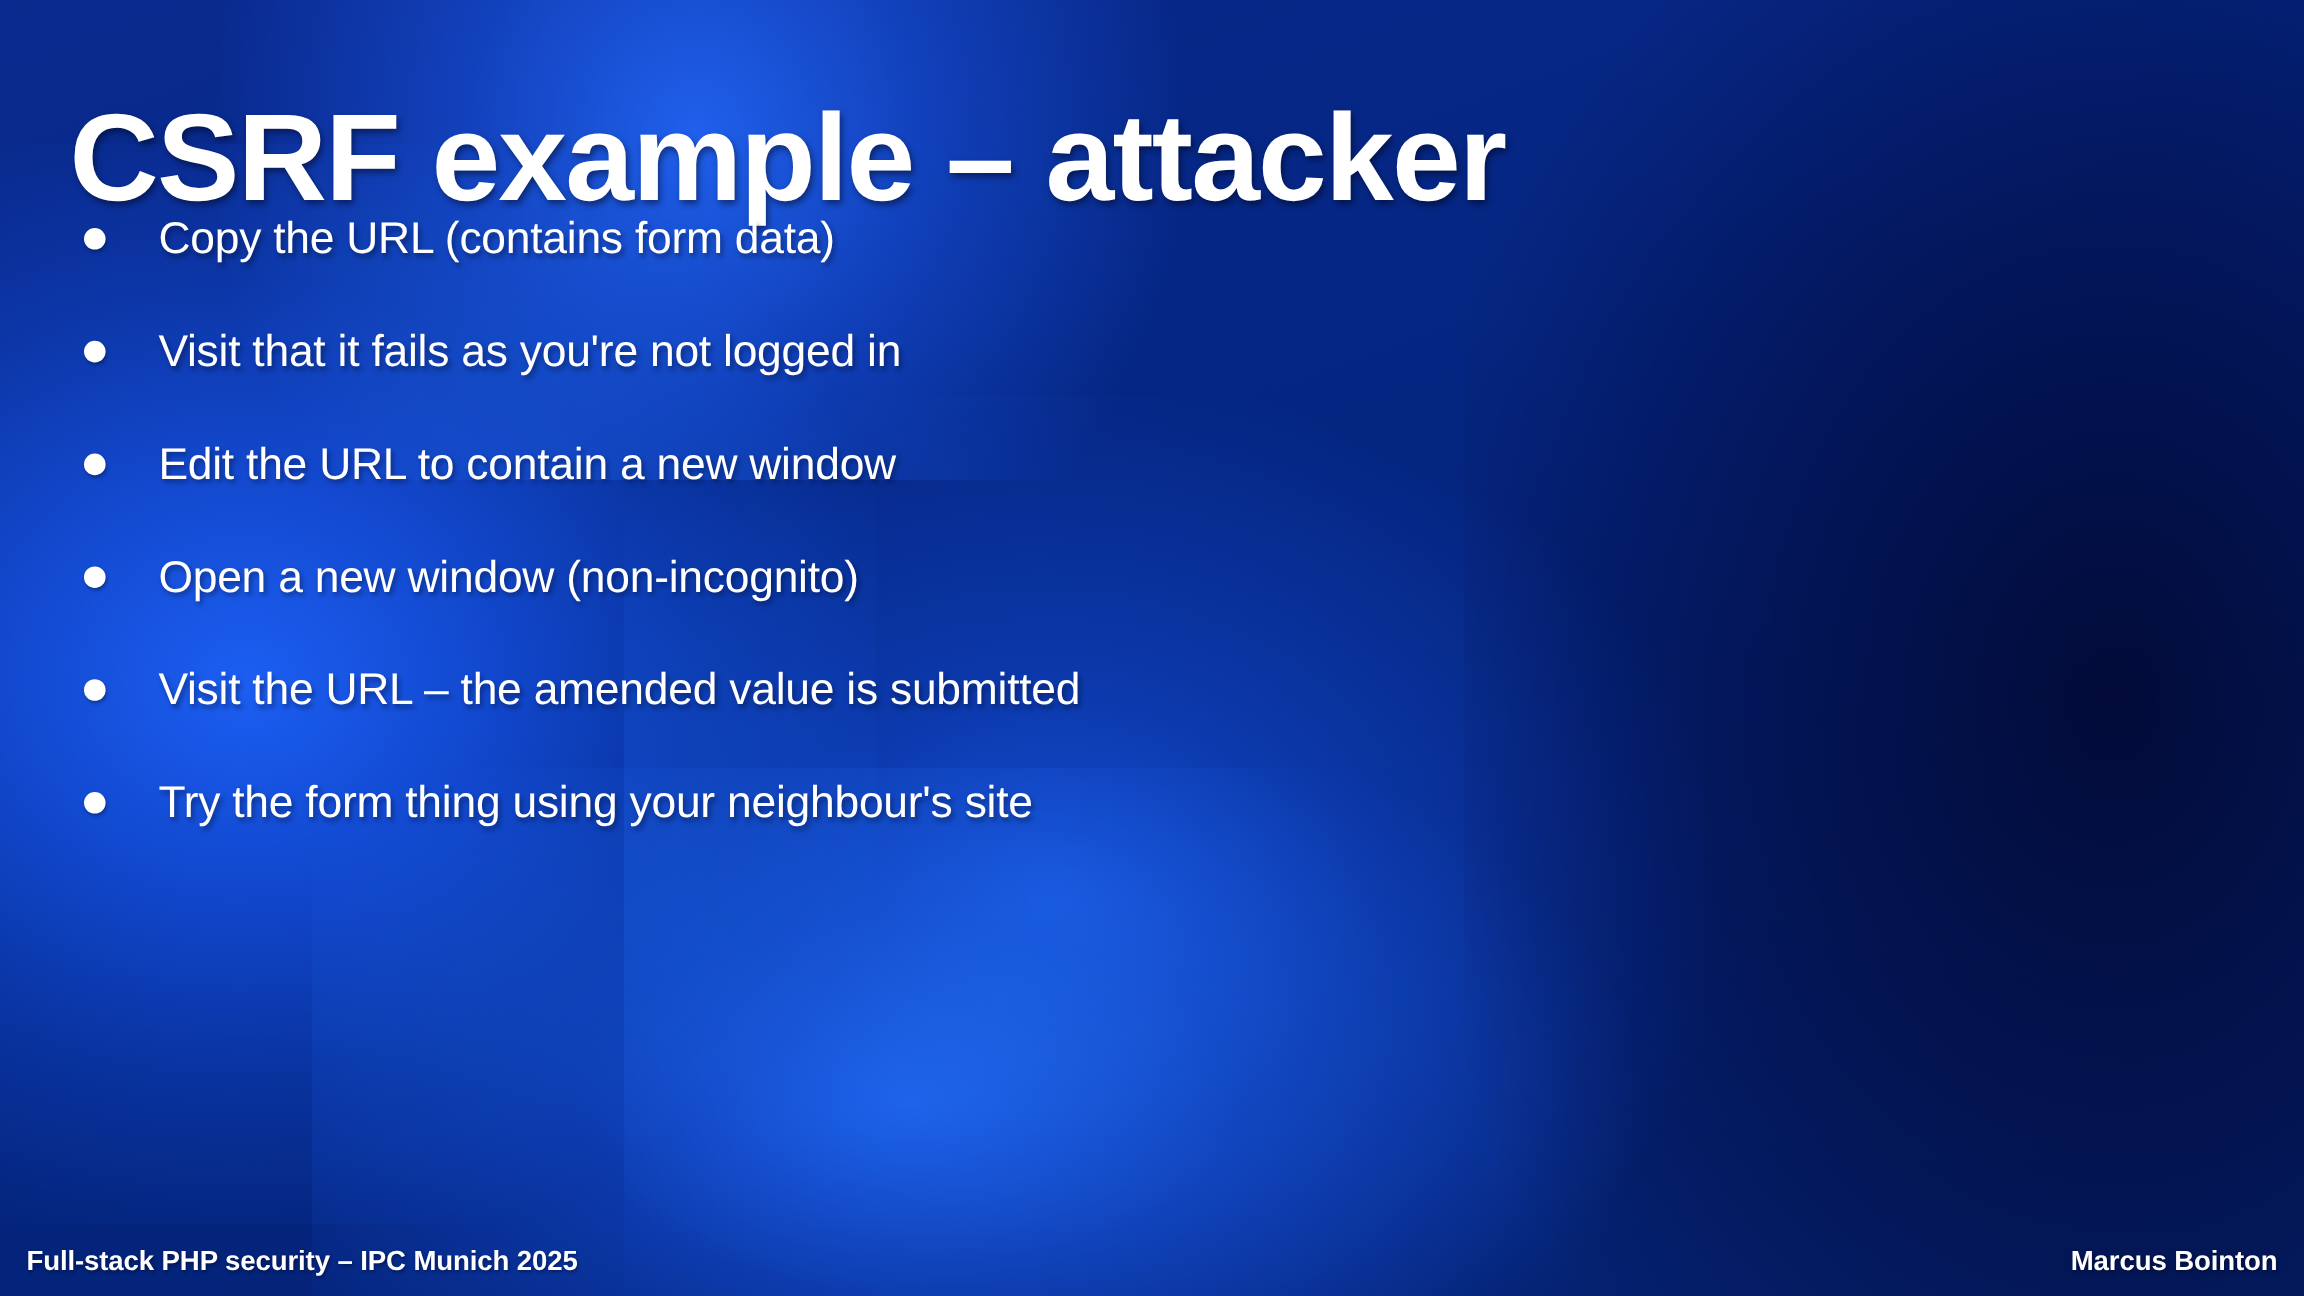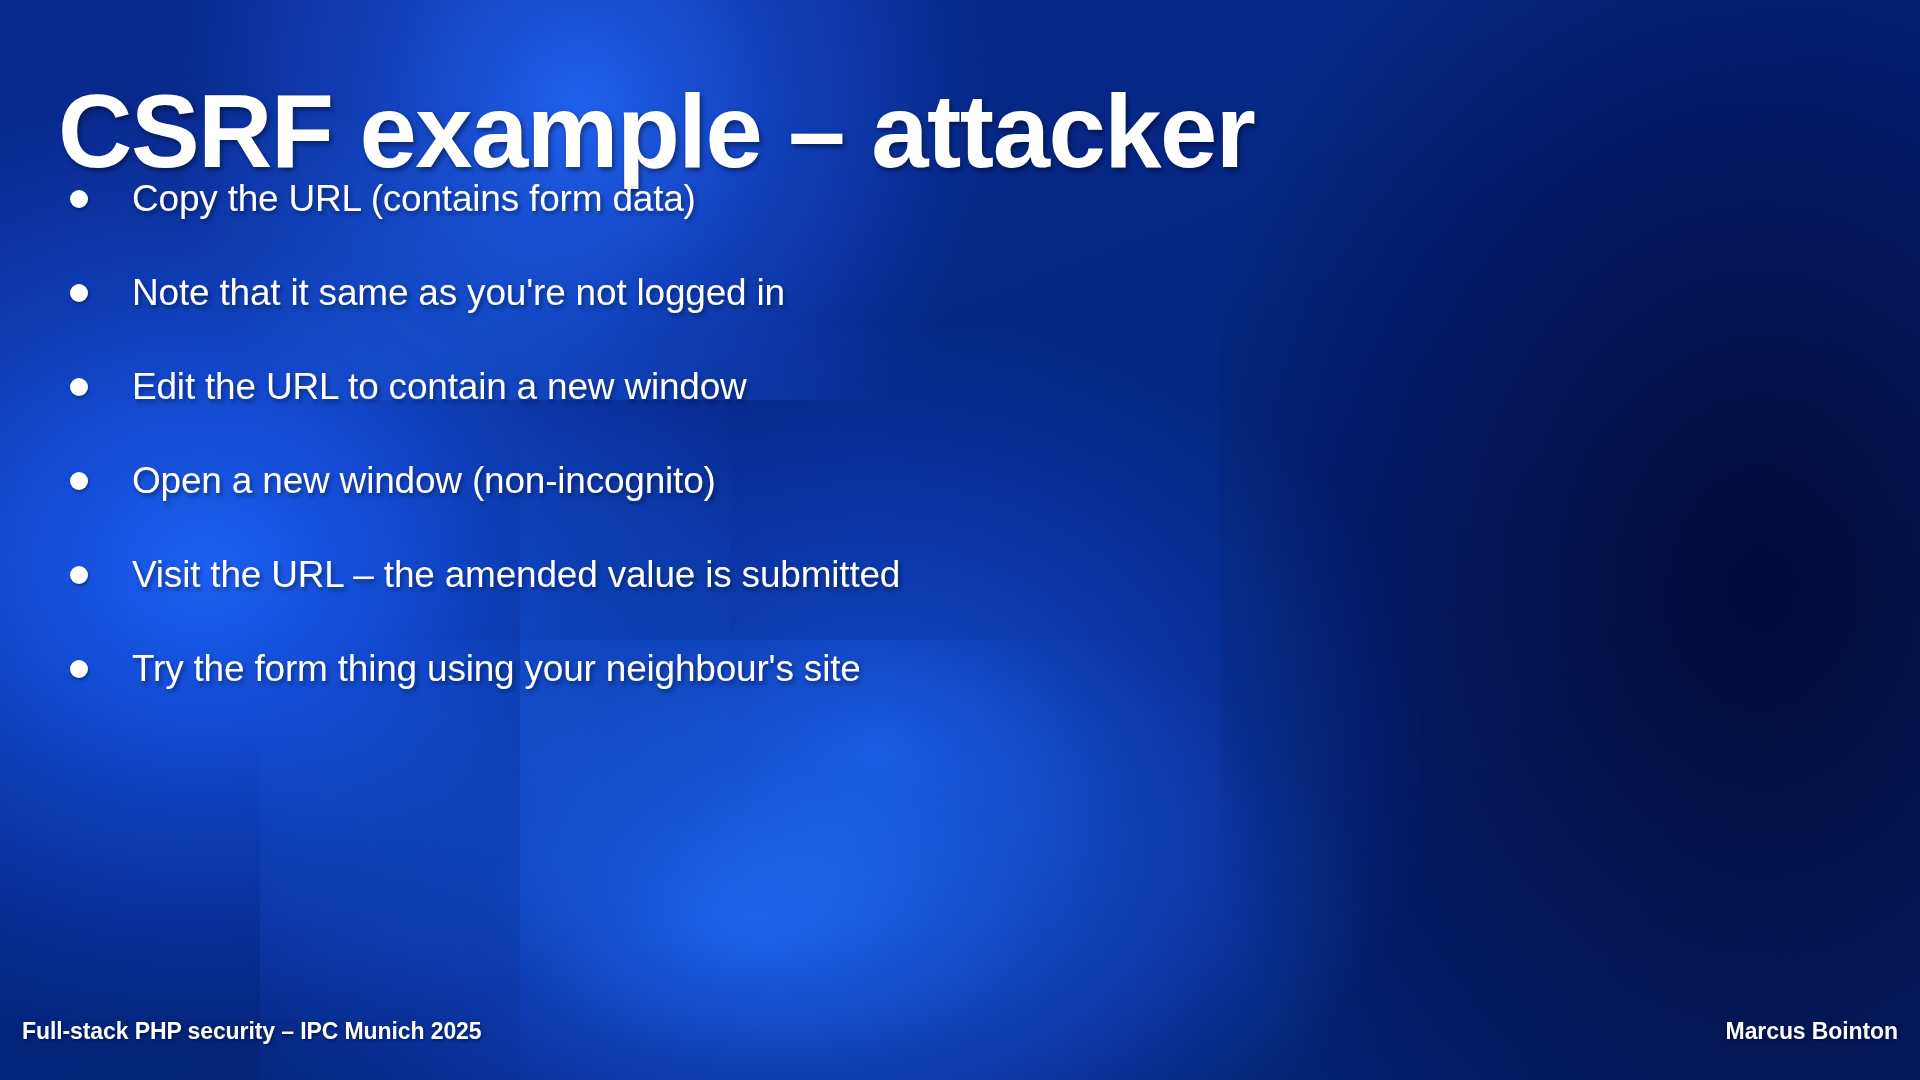--- a/index.html
+++ b/index.html
@@ -141,21 +141,21 @@
     margin-right: 0;
     box-shadow: 1px 2px 3px rgba(0,0,16,0.35);
   }
   .bullet-text {
     margin-left: 44px;
   }
 
   .footer {
     position: absolute;
     left: 0;
-    bottom: 32px;
+    bottom: 13px;
     width: 100%;
     height: 34px;
     display: flex;
     align-items: center;
     justify-content: space-between;
     padding: 0 22px;
     box-sizing: border-box;
     color: #ffffff;
     font-size: 23px;
     font-weight: 600;
@@ -185,21 +185,21 @@
     <ul class="bullet-list">
 
       <li class="bullet-item">
         <span class="bullet-marker"></span>
         <span class="bullet-text">Copy the URL (contains form data)</span>
       </li>
 
 
       <li class="bullet-item">
         <span class="bullet-marker"></span>
-        <span class="bullet-text">Note that it same as you're not logged in</span>
+        <span class="bullet-text">Visit that it fails as you're not logged in</span>
       </li>
 
       <li class="bullet-item">
         <span class="bullet-marker"></span>
         <span class="bullet-text">Edit the URL to contain a new window</span>
       </li>
 
       <li class="bullet-item">
         <span class="bullet-marker"></span>
         <span class="bullet-text">Open a new window (non-incognito)</span>

